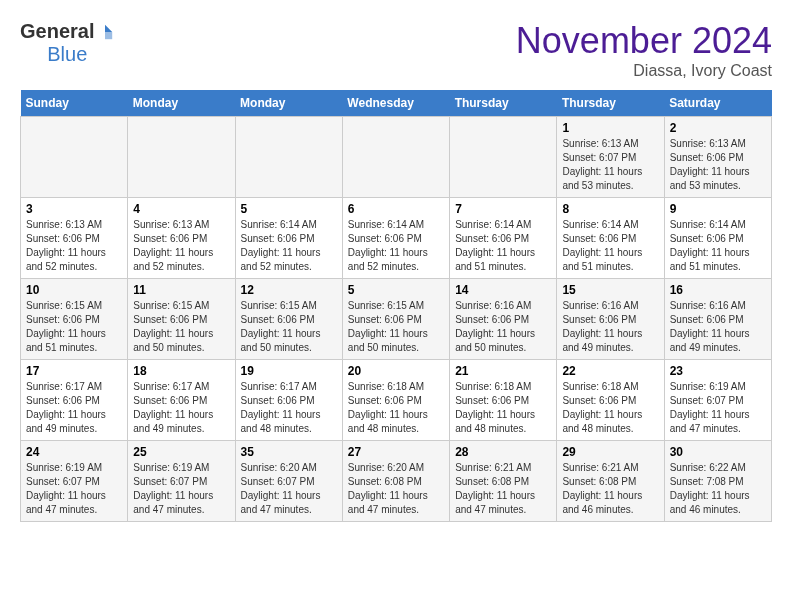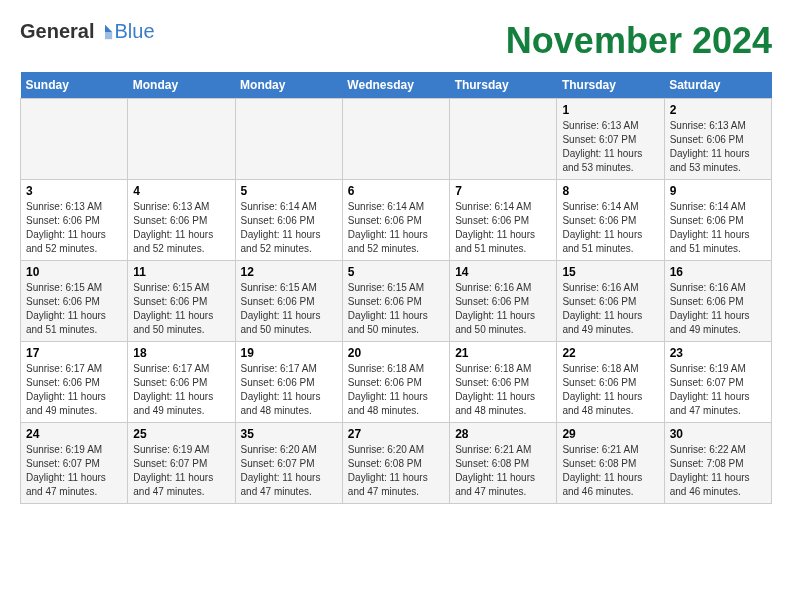--- a/index.html
+++ b/index.html
@@ -11,21 +11,21 @@
       padding: 20px;
     }
     .header {
       display: flex;
       justify-content: space-between;
       align-items: flex-start;
       margin-bottom: 10px;
     }
     .logo {
       display: flex;
-      flex-direction: row;
+      flex-direction: column;
       align-items: center;
     }
     .logo-top {
       display: flex;
       align-items: center;
     }
     .logo-general {
       font-size: 20px;
       font-weight: bold;
       color: #333;
@@ -38,22 +38,22 @@
     .logo-icon {
       width: 18px;
       height: 18px;
       margin-left: 2px;
     }
     .title-section {
       text-align: right;
     }
     .month-title {
       font-size: 36px;
-      font-weight: bold;
-      color: #15803d;
+      font-weight: normal;
+      color: #4c1d95;
     }
     .subtitle {
       font-size: 16px;
       color: #555;
     }
     table {
       width: 100%;
       border-collapse: collapse;
       font-size: 11px;
     }
@@ -102,20 +102,21 @@
       <span class="logo-general">General</span>
       <svg class="logo-icon" viewBox="0 0 20 20">
         <polygon points="10,2 18,10 10,10" fill="#3a7cc9"></polygon>
         <polygon points="10,10 18,10 18,18 10,18" fill="#3a7cc9" opacity="0.5"></polygon>
       </svg>
     </div>
     <span class="logo-blue-text">Blue</span>
   </div>
   <div class="title-section">
     <div class="month-title">November 2024</div>
+    <div class="subtitle">Diassa, Ivory Coast</div>
   </div>
 </div>
 
 <table>
   <thead>
     <tr id="header-row">
     <th>Sunday</th>
         <th>Monday</th>
         <th>Monday</th>
         <th>Wednesday</th>

